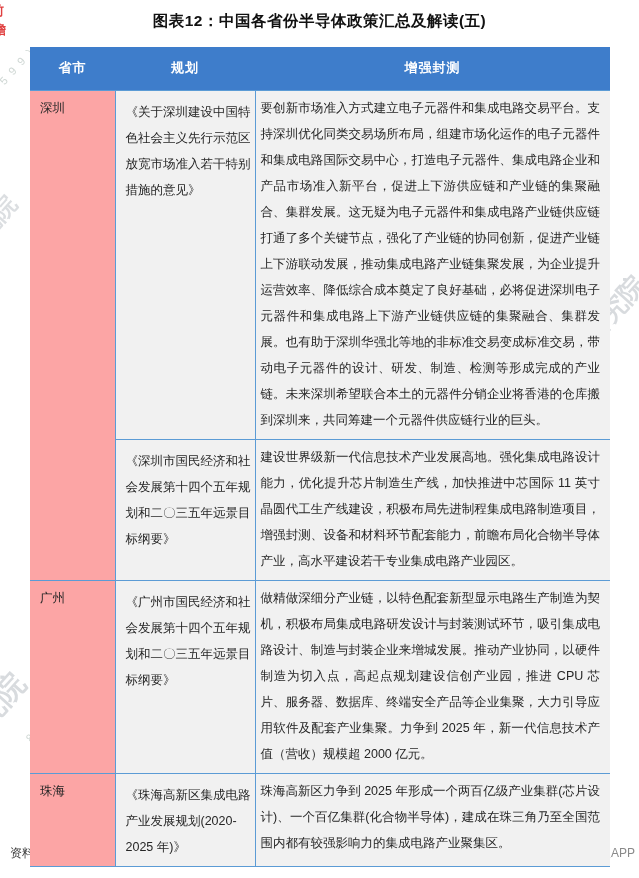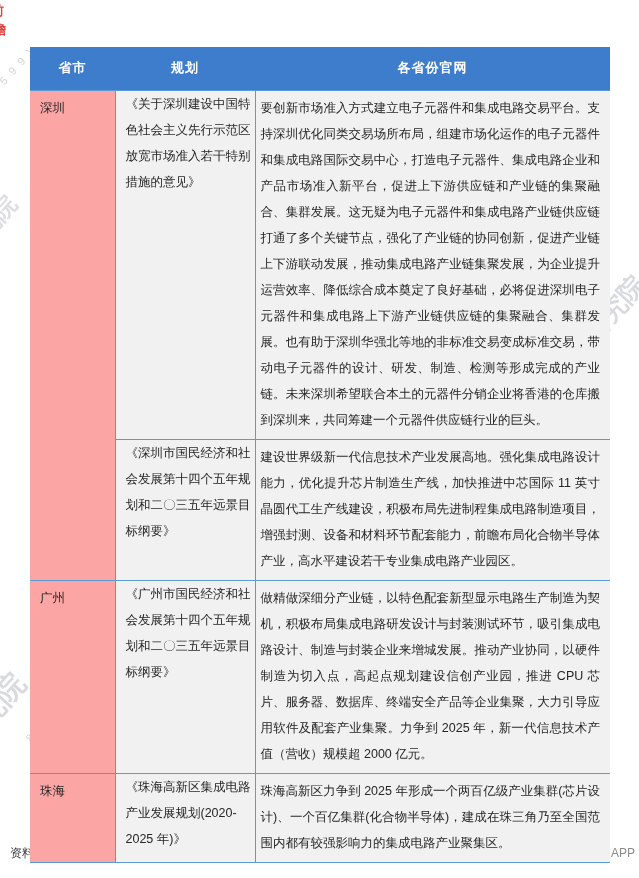--- a/index.html
+++ b/index.html
@@ -28,21 +28,21 @@
   }
   .policy-table td {
     font-size:12.5px; line-height:26px; color:#262626;
     vertical-align:top; background:transparent;
   }
   td.province {
     background:#fca5a5; padding:4px 8px 6px 10px;
     border-top:1px solid #5b9bd5;
   }
   td.plan {
-    padding:0 4px 6px 10px; border-left:1px solid #5b9bd5;
+    padding:8px 4px 6px 10px; border-left:1px solid #5b9bd5;
     border-top:1px solid #5b9bd5; background:#f1f1f1;
   }
   td.content {
     padding:4px 10px 6px 5px; border-left:1px solid #5b9bd5;
     border-top:1px solid #5b9bd5; text-align:justify; background:#f1f1f1;
   }
   tr.last td { border-bottom:1px solid #5b9bd5; }
   .footer {
     position:absolute; left:0; top:845px; width:100%; height:20px;
     font-size:12px;
@@ -91,32 +91,33 @@
   <div class="wm wm-logo" style="left:420px; top:680px; opacity:0.45;">
     <svg width="115" height="115" viewBox="0 0 100 100">
       <circle cx="50" cy="50" r="40" fill="none" stroke="#c2c7cc" stroke-width="7"></circle>
       <path d="M15 60 Q 50 20 88 45 L 88 62 Q 50 38 20 72 Z" fill="#c2c7cc"></path>
     </svg>
   </div>
 
   <div class="red-frag" style="left:-9px; top:2px;">前</div>
   <div class="red-frag" style="left:-7px; top:21px;">瞻</div>
 
+  <div class="title">图表12：中国各省份半导体政策汇总及解读(五)</div>
 
   <table class="policy-table">
     <colgroup>
       <col class="c-province">
         <col class="c-plan">
         <col class="c-content">
     </colgroup>
     <thead>
       <tr>
         <th>省市</th>
         <th>规划</th>
-        <th>各省份官网</th>
+        <th>增强封测</th>
       </tr>
     </thead>
     <tbody>
       <tr>
         <td class="province" rowspan="2">深圳</td>
         <td class="plan">《关于深圳建设中国特色社会主义先行示范区放宽市场准入若干特别措施的意见》</td>
         <td class="content">要创新市场准入方式建立电子元器件和集成电路交易平台。支持深圳优化同类交易场所布局，组建市场化运作的电子元器件和集成电路国际交易中心，打造电子元器件、集成电路企业和产品市场准入新平台，促进上下游供应链和产业链的集聚融合、集群发展。这无疑为电子元器件和集成电路产业链供应链打通了多个关键节点，强化了产业链的协同创新，促进产业链上下游联动发展，推动集成电路产业链集聚发展，为企业提升运营效率、降低综合成本奠定了良好基础，必将促进深圳电子元器件和集成电路上下游产业链供应链的集聚融合、集群发展。也有助于深圳华强北等地的非标准交易变成标准交易，带动电子元器件的设计、研发、制造、检测等形成完成的产业链。未来深圳希望联合本土的元器件分销企业将香港的仓库搬到深圳来，共同筹建一个元器件供应链行业的巨头。</td>
       </tr>
       <tr>
         <td class="plan">《深圳市国民经济和社会发展第十四个五年规划和二〇三五年远景目标纲要》</td>

